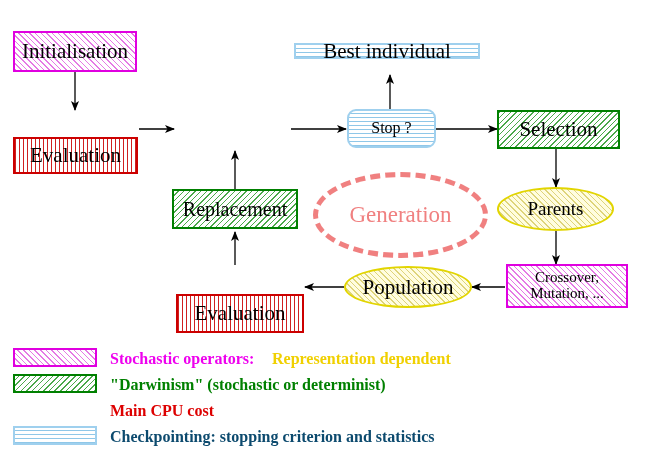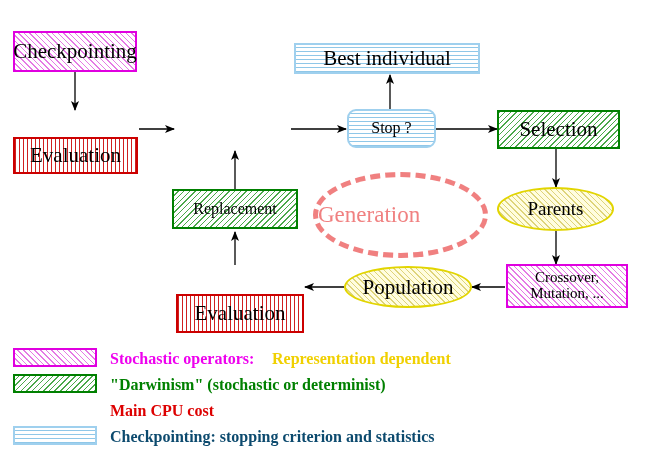--- a/index.html
+++ b/index.html
@@ -39,21 +39,21 @@
      background-image:repeating-linear-gradient(45deg,
         #ded47a 0px,#ded47a 1px,rgba(255,255,255,0) 1px,rgba(255,255,255,0) 4px);
      border:2px solid #e2d500;}
 
   .rounded{border-radius:9px;}
   .ellipse{border-radius:50%;}
 
   
   .gen-ellipse{position:absolute;border-radius:50%;
      border:5px dashed #f08080;display:flex;align-items:center;
-     color:#f08080;}
+     justify-content:center;color:#f08080;}
 
   
   .legend-row{position:absolute;display:flex;align-items:center;}
   .swatch{width:84px;height:19px;box-sizing:border-box;}
   .legend-text{position:absolute;white-space:nowrap;
      font-family:"Liberation Serif", serif;font-weight:bold;}
 
   svg.arrows{position:absolute;left:0;top:0;width:670px;height:465px;
      pointer-events:none;}
 </style>
@@ -88,33 +88,33 @@
 
       <line x1="344" y1="287" x2="305" y2="287"></line>
 
       <line x1="235" y1="265" x2="235" y2="232"></line>
 
       <line x1="235" y1="189" x2="235" y2="151"></line>
     </g>
   </svg>
 
   <div class="node hatch-diag-magenta" style="left:13px;top:31px;width:124px;height:41px;font-size:21px;">
-    <span>Checkpointing</span>
+    <span>Initialisation</span>
   </div>
 
   <div class="node hatch-vert-red" style="left:13px;top:111px;width:125px;height:37px;font-size:21px;">
     <span>Evaluation</span>
   </div>
 
 
   <div class="node hatch-horiz-blue rounded" style="left:347px;top:109px;width:89px;height:39px;font-size:16px;">
     <span>Stop ?</span>
   </div>
 
-  <div class="node hatch-horiz-blue" style="left:294px;top:43px;width:186px;height:31px;font-size:21px;text-align:center;">
+  <div class="node hatch-horiz-blue" style="left:294px;top:43px;width:186px;height:16px;font-size:21px;text-align:center;">
     <span>Best individual</span>
   </div>
 
   <div class="node hatch-diag-green" style="left:497px;top:110px;width:123px;height:39px;font-size:21px;">
     <span>Selection</span>
   </div>
 
   <div class="node hatch-diag-magenta" style="left:506px;top:264px;width:122px;height:44px;font-size:15px;
               flex-direction:column;justify-content:center;">
     <span>Crossover,</span>
@@ -126,21 +126,21 @@
   </div>
 
   <div class="node hatch-diag-yellow ellipse" style="left:344px;top:266px;width:128px;height:42px;font-size:21px;">
     <span>Population</span>
   </div>
 
   <div class="node hatch-vert-red" style="left:176px;top:268px;width:128px;height:39px;font-size:21px;">
     <span>Evaluation</span>
   </div>
 
-  <div class="node hatch-diag-green" style="left:172px;top:189px;width:126px;height:40px;font-size:16px;">
+  <div class="node hatch-diag-green" style="left:172px;top:189px;width:126px;height:40px;font-size:20px;">
     <span>Replacement</span>
   </div>
 
   <div class="gen-ellipse" style="left:313px;top:172px;width:165px;height:76px;font-size:23px;">
     <span>Generation</span>
   </div>
 
   <div class="legend-row" style="left:13px;top:348px;">
     <div class="swatch hatch-diag-magenta"></div>
   </div>

